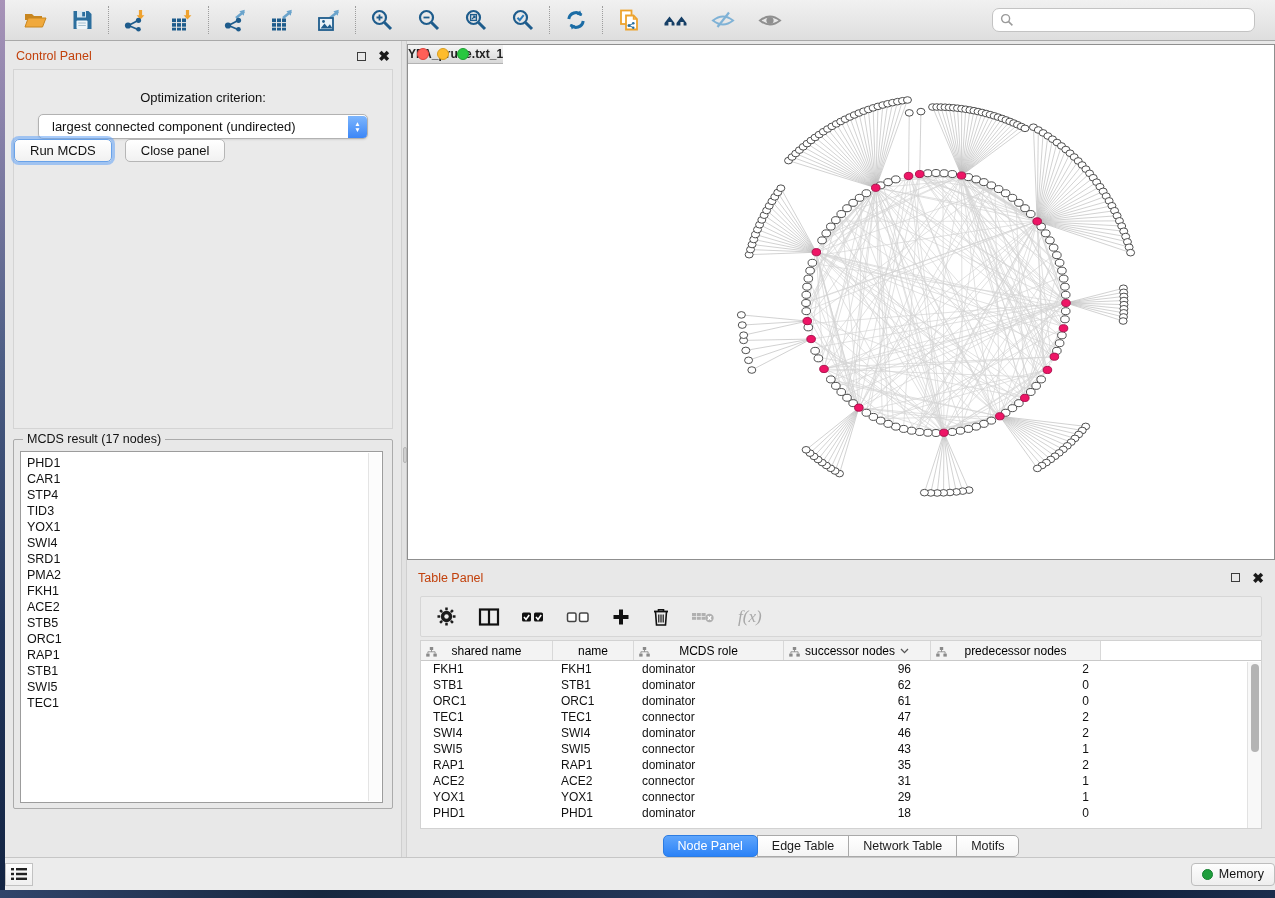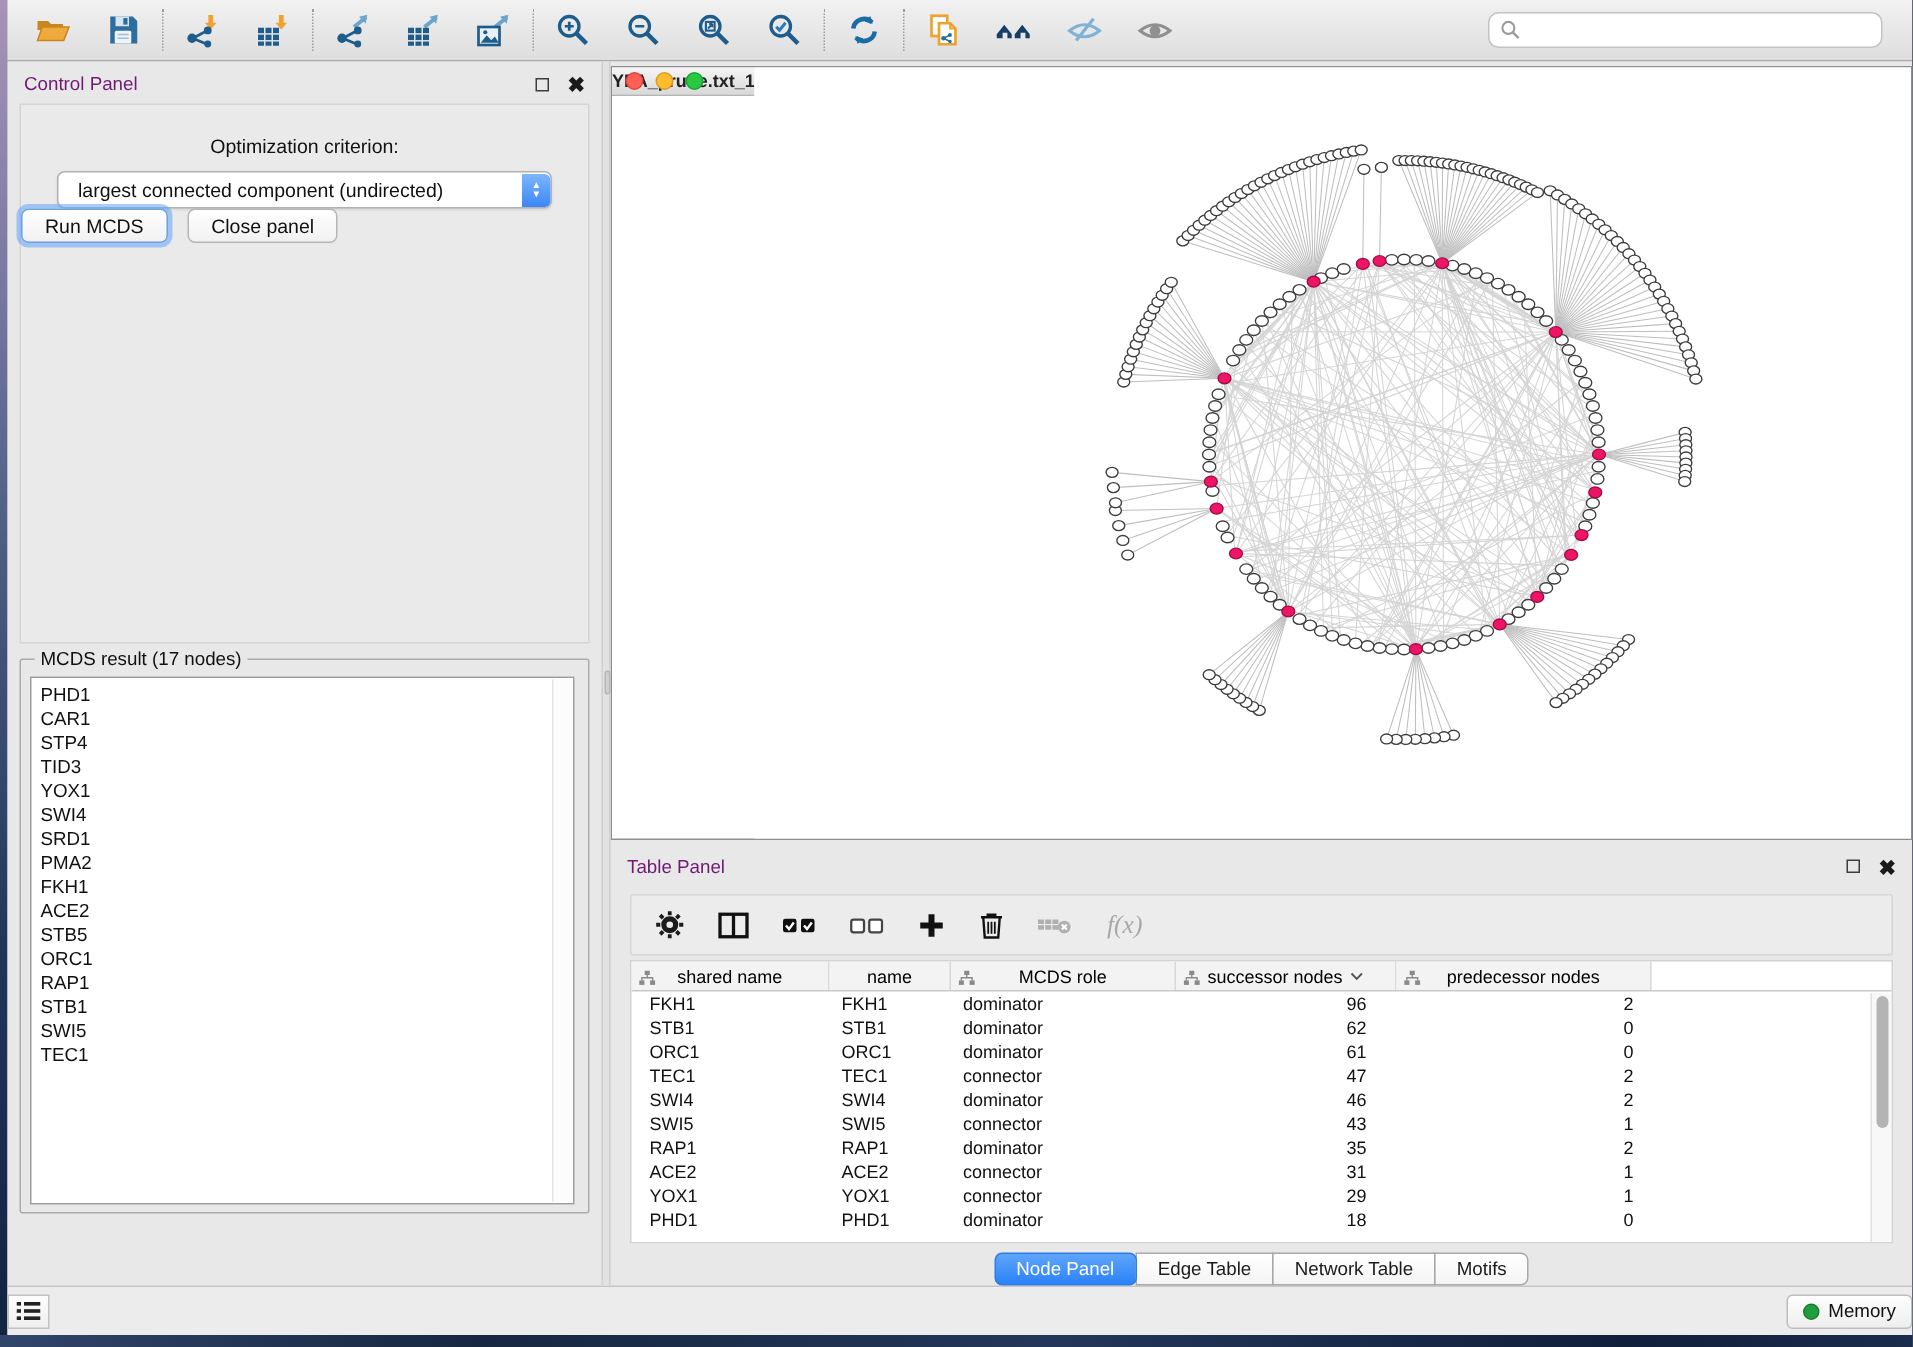--- a/index.html
+++ b/index.html
@@ -22,21 +22,21 @@
   .searchbox{margin-left:auto;margin-right:16px;width:263px;height:24px;background:#fff;
              border:1px solid #c3c3c3;border-radius:7px;display:flex;align-items:center;padding:0 7px;gap:5px;}
   .searchbox input{border:none;outline:none;flex:1;font:12px "Liberation Sans",sans-serif;background:transparent;}
 
   
   .main{flex:1;display:flex;min-height:0;background:#e8e8e8;}
 
   
   .cpanel{width:396px;flex:none;position:relative;display:flex;flex-direction:column;}
   .panel-header{display:flex;align-items:center;padding:0 11px;height:24px;margin-top:3px;}
-  .panel-title{font-size:12.5px;color:#701a75;}
+  .panel-title{font-size:12.5px;color:#c2410c;}
   .win-btns{margin-left:auto;display:flex;align-items:center;gap:12px;}
   .float-btn{width:9px;height:9px;border:1.6px solid #3c3c3c;background:transparent;display:inline-block;}
   .close-btn{font-size:14px;font-weight:bold;color:#1a1a1a;line-height:10px;}
   .cp-tabs{display:flex;justify-content:center;margin-top:7px;height:21px;}
   .seg-tab{background:linear-gradient(#ffffff,#f4f4f4);border:1px solid #a9a9a9;margin-left:-1px;
            padding:2px 13px;font-size:12.5px;display:flex;align-items:center;color:#1b1b1b;}
   .seg-tab:first-child{border-radius:5px 0 0 5px;margin-left:0;}
   .seg-tab:last-child{border-radius:0 5px 5px 0;}
   .seg-tab.sel{background:linear-gradient(#66abfd,#2e86f8);border-color:#2d7ce2;color:#fff;
                border-radius:5px;position:relative;z-index:2;}

